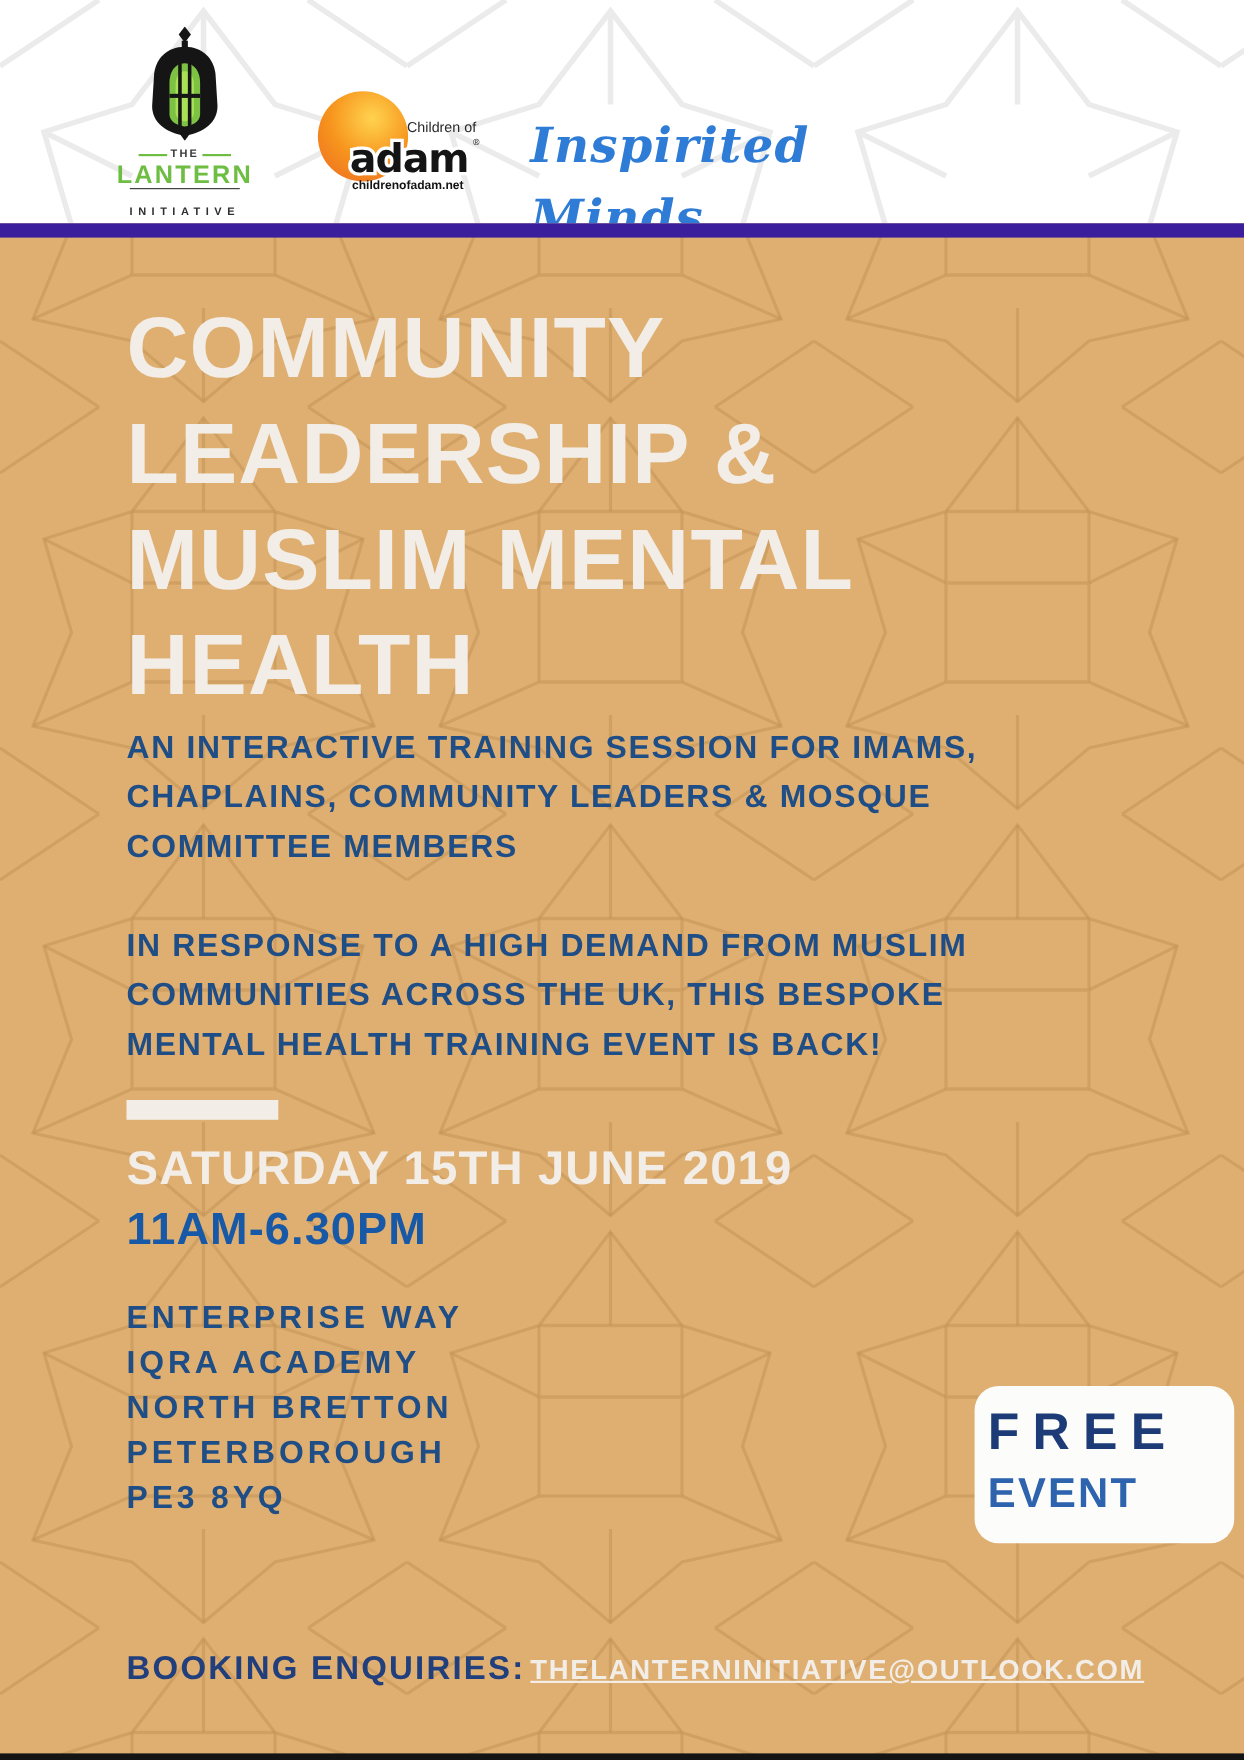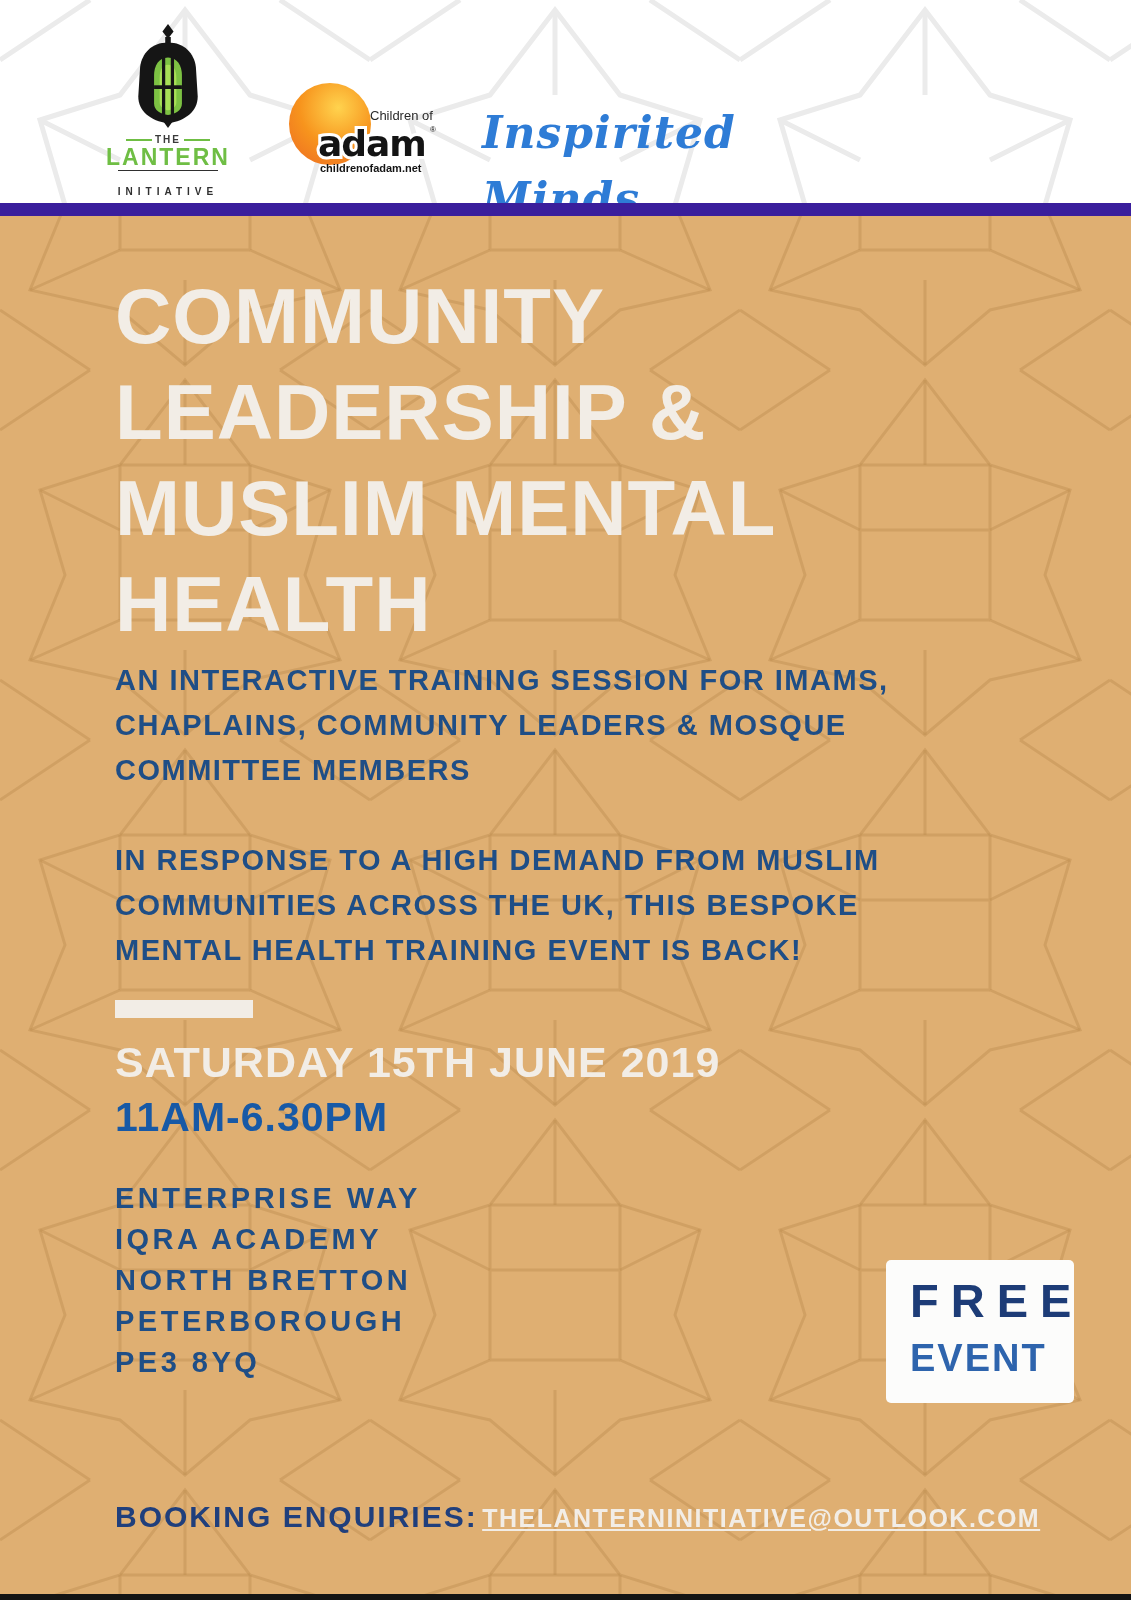--- a/index.html
+++ b/index.html
@@ -142,24 +142,24 @@
     color: #1F4E86;
     font-weight: bold;
     font-size: 29px;
     line-height: 41px;
     letter-spacing: 3.5px;
   }
 
   .free-badge {
     position: absolute;
     left: 886px; top: 1260px;
-    width: 188px; height: 143px;
+    width: 236px; height: 143px;
     background: #FCFCFB;
-    border-radius: 5px;
-    padding: 12px 0 0 24px;
+    border-radius: 22px;
+    padding: 12px 0 0 12px;
   }
   .free-badge .free-line {
     color: #1D3C77;
     font-weight: bold;
     font-size: 47px;
     letter-spacing: 12px;
     line-height: 58px;
   }
   .free-badge .event-line {
     color: #2E64AD;

